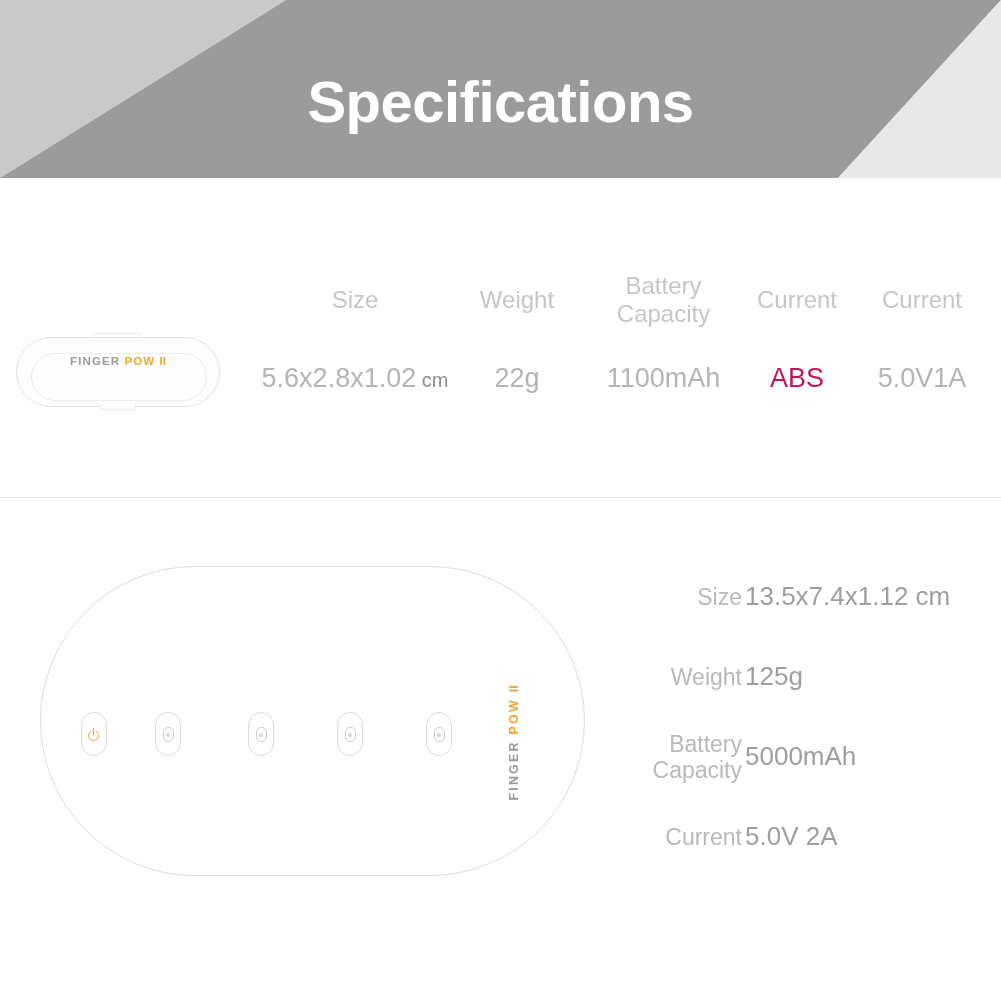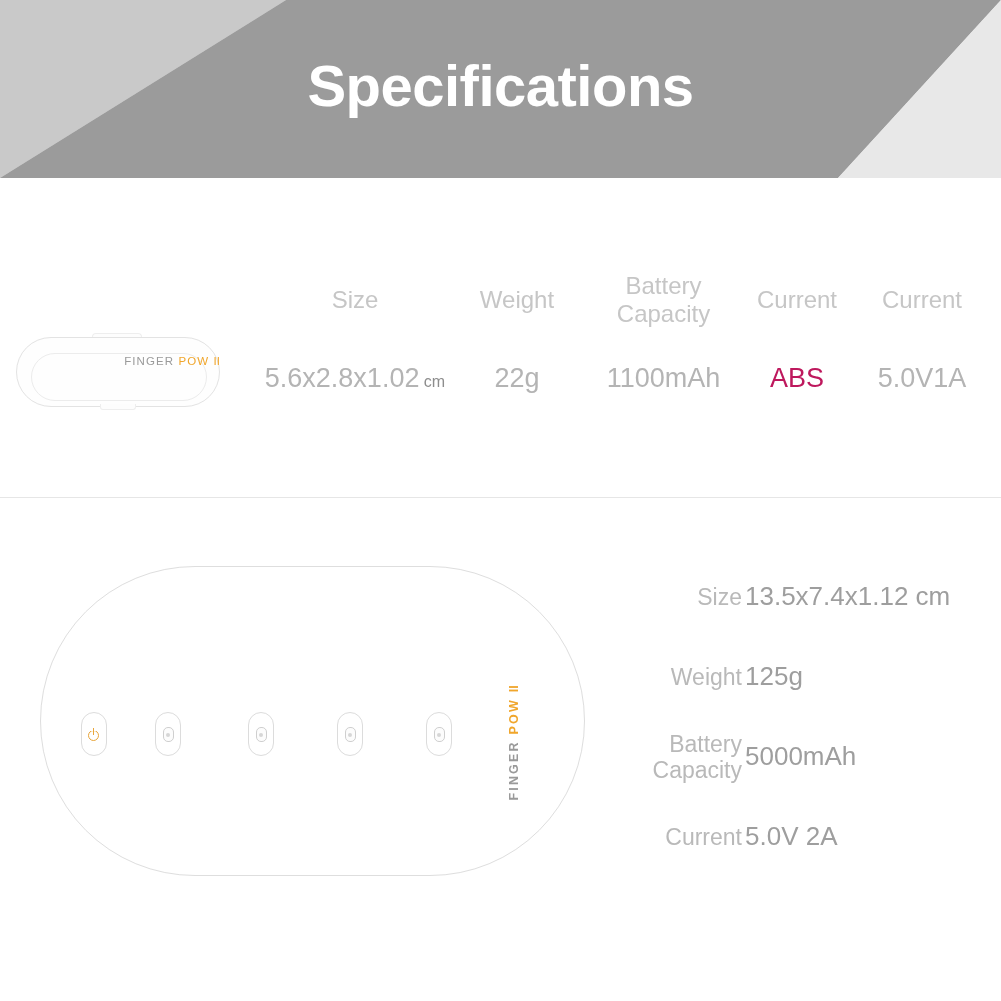--- a/index.html
+++ b/index.html
@@ -49,21 +49,21 @@
   .banner-bg-light-right {
     position: absolute;
     left: 0; top: 0;
     width: 1001px; height: 178px;
     background: #e8e8e8;
     clip-path: polygon(1001px 0, 1001px 178px, 838px 178px);
   }
   .banner-title {
     position: absolute;
     left: 0;
-    top: 0;
+    top: 16px;
     width: 1001px;
     height: 178px;
     display: flex;
     align-items: center;
     justify-content: center;
     color: #ffffff;
     font-size: 58px;
     font-weight: bold;
     letter-spacing: -0.5px;
     line-height: 1;
@@ -123,23 +123,23 @@
     border: 1.2px solid #eeeeee;
     border-top: none;
     border-radius: 0 0 3px 3px;
     background: #fdfdfd;
     box-sizing: border-box;
   }
   .pb-small-logo {
     position: absolute;
     left: 0; top: 22px;
     width: 204px;
-    text-align: right;
+    text-align: center;
     font-size: 11.5px;
-    font-weight: normal;
+    font-weight: bold;
     letter-spacing: 1.1px;
     white-space: nowrap;
   }
   .logo-finger { color: #9a9a9a; }
   .logo-pow { color: #f0a62c; }
   .logo-ii { color: #f0a62c; letter-spacing: 0px; }
 
   .spec-row-top {
     position: absolute;
     left: 0;
@@ -170,21 +170,21 @@
     left: 0;
     width: 100%;
     top: 185px;
     color: #b4b4b4;
     font-size: 27px;
     line-height: 30px;
     white-space: nowrap;
   }
   .col-val .unit {
     color: #8d8d8d;
-    font-size: 16px;
+    font-size: 20px;
   }
   .col-val.dark { color: #be185d; }
 
   .divider {
     position: absolute;
     left: 0;
     top: 497px;
     width: 1001px;
     height: 1px;
     background: #e6e6e6;

